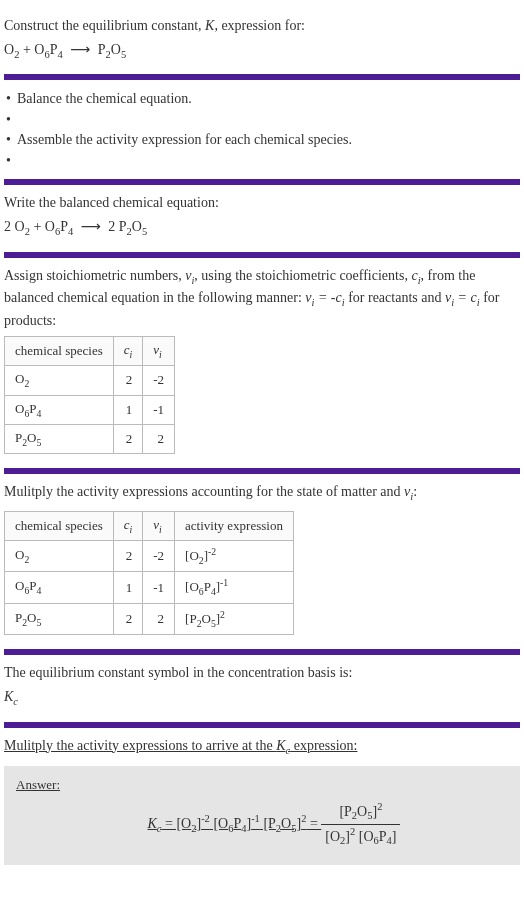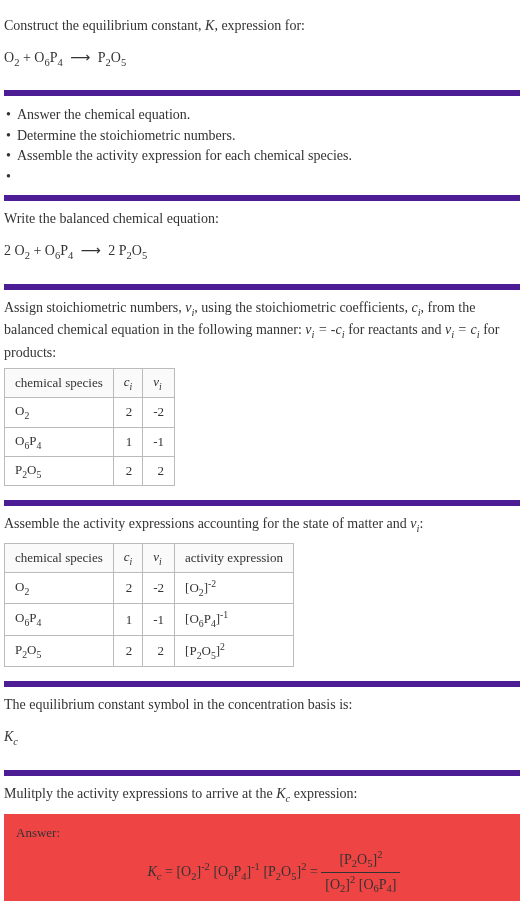--- a/index.html
+++ b/index.html
@@ -7,66 +7,65 @@
       font-family: Georgia, 'Times New Roman', serif;
       font-size: 14px;
       color: #333;
       background: #fff;
       width: 524px;
       padding: 8px 4px;
       line-height: 1.4;
     }
     .section { border-bottom: 6px solid #4c1d95; padding: 8px 0; }
     .section:last-child { border-bottom: none; }
-    .no-border { border-bottom: none; }
+    .no-border { border-bottom: none; text-decoration: underline; }
     .ital { font-style: italic; }
     sub { font-size: 0.75em; vertical-align: sub; }
     sup { font-size: 0.75em; vertical-align: super; }
     .arrow { font-family: sans-serif; padding: 0 4px; }
     .bullet-list { padding-left: 2px; }
     .bullet-list .li { display: flex; align-items: flex-start; margin: 1px 0; }
     .bullet-list .dot { padding-right: 6px; }
     table.data { border-collapse: collapse; margin: 6px 0; font-size: 13px; }
     table.data th, table.data td { border: 1px solid #bbb; padding: 4px 10px; text-align: left; }
     table.data th { font-weight: normal; background: #fafafa; }
     .numcol { text-align: right !important; padding-left: 14px; padding-right: 14px; }
     .answer-box {
-      background: #ef4444;
+      background: #e5e5e5;
       padding: 10px 12px;
       margin-top: 8px;
     }
     .answer-label { font-size: 13px; margin-bottom: 6px; }
     .centered-eq { text-align: center; margin: 6px 0; }
     .frac { display: inline-block; vertical-align: middle; text-align: center; }
     .frac .num { display: block; border-bottom: 1px solid #333; padding: 0 4px; }
     .frac .den { display: block; padding: 0 4px; }
-    .eqline { margin: 12px 0; }
+    .eqline { margin: 4px 0; }
     .indent { padding-left: 24px; }
   </style>
 </head>
 <body>
 
 <div class="section">
   <div>
     <span>Construct the equilibrium constant, </span><span class="ital">K</span><span>, expression for:</span>
   </div>
   <div class="eqline">
     O<sub>2</sub> + O<sub>6</sub>P<sub>4</sub> <span class="arrow">⟶</span> P<sub>2</sub>O<sub>5</sub>
   </div>
 </div>
 
 <div class="section">
   <div class="bullet-list">
     <div class="li">
         <span class="dot">•</span>
-        <span>Answer the chemical equation.</span>
+        <span>Balance the chemical equation.</span>
       </div>
     <div class="li">
         <span class="dot">•</span>
-        <span>Determine the stoichiometric numbers.</span>
       </div>
     <div class="li">
         <span class="dot">•</span>
         <span>Assemble the activity expression for each chemical species.</span>
       </div>
     <div class="li">
         <span class="dot">•</span>
       </div>
   </div>
 </div>
@@ -103,21 +102,21 @@
       <td>P<sub>2</sub>O<sub>5</sub></td>
       <td class="numcol">2</td>
       <td class="numcol">2</td>
     </tr>
   </tbody>
     </table>
 </div>
 
 <div class="section">
   <div>
-    <span>Assemble the activity expressions accounting for the state of matter and </span><span class="ital">ν<sub>i</sub></span>:
+    <span>Mulitply the activity expressions accounting for the state of matter and </span><span class="ital">ν<sub>i</sub></span>:
   </div>
   <table class="data">
     <tbody>
         <tr>
       <th>chemical species</th>
       <th><span class="ital">c<sub>i</sub></span></th>
       <th><span class="ital">ν<sub>i</sub></span></th>
       <th>activity expression</th>
     </tr>
     <tr>

